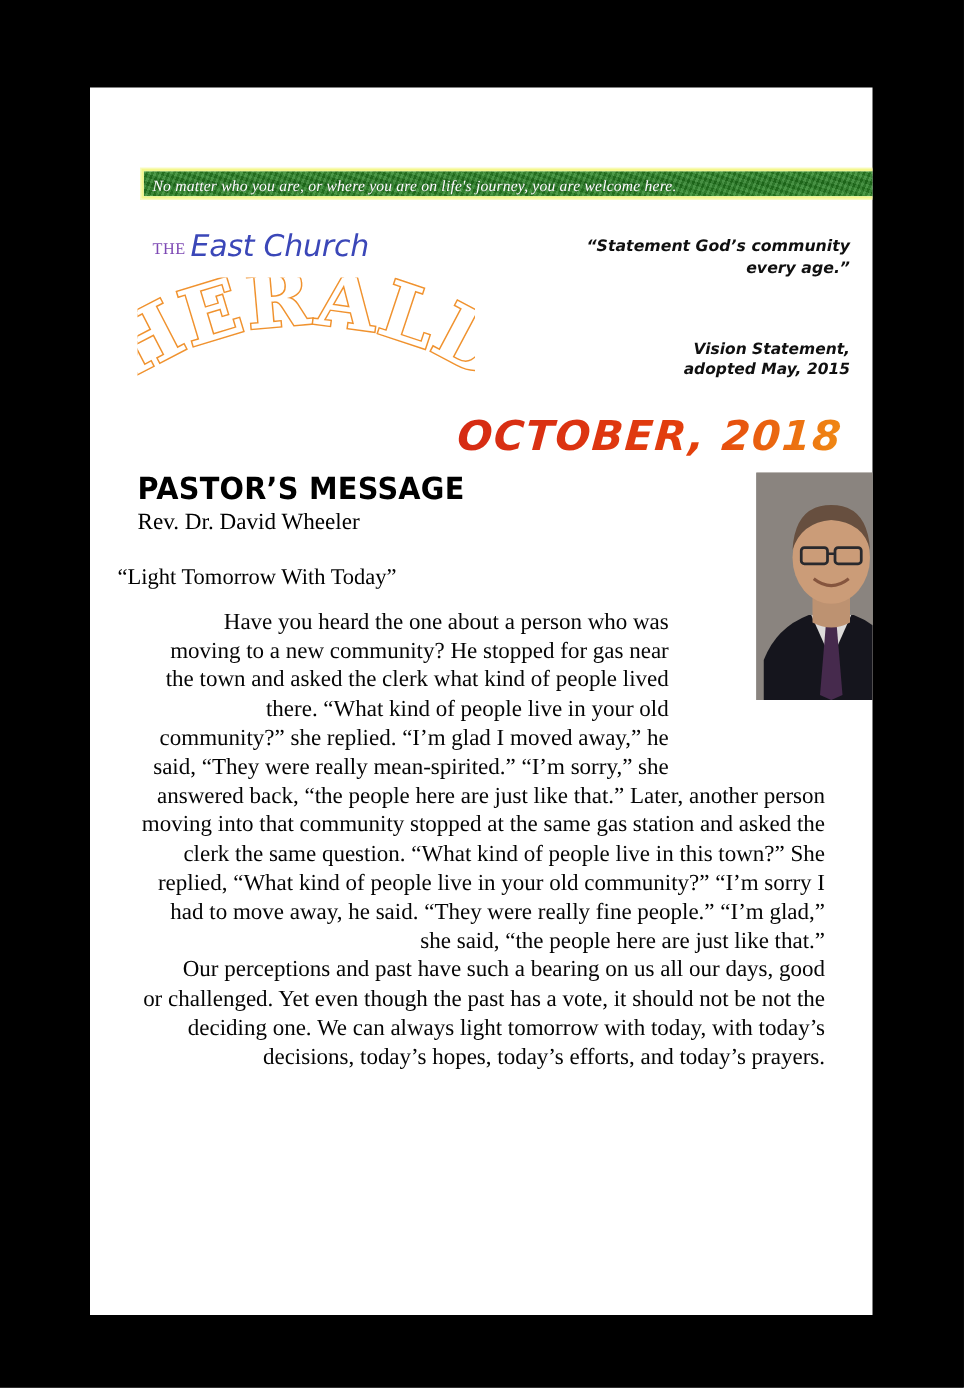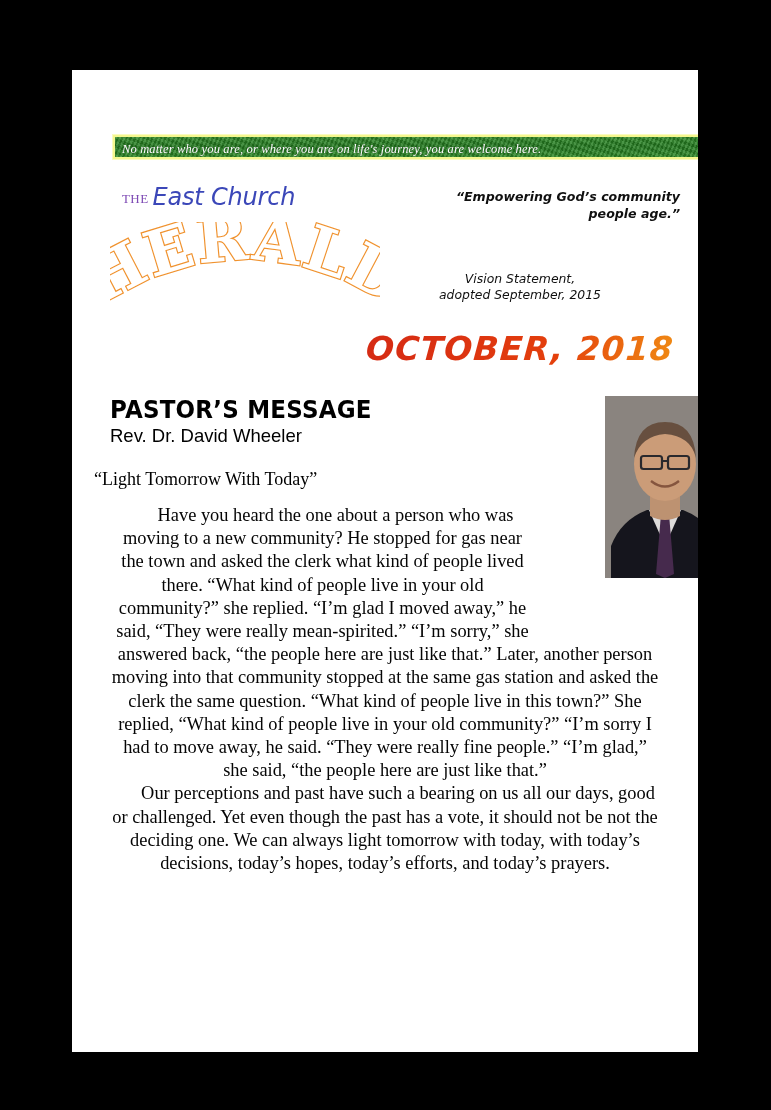--- a/index.html
+++ b/index.html
@@ -115,23 +115,23 @@
     font-style: italic;
     font-size: 12.6px;
     line-height: 16.5px;
     color: #101010;
   }
   #vision-attribution {
     position: absolute;
     left: 288px;
     top: 96px;
     width: 320px;
-    text-align: center;
-    font-family: "DejaVu Sans", sans-serif;
-    font-weight: normal;
+    text-align: right;
+    font-family: "DejaVu Sans", sans-serif;
+    font-weight: bold;
     font-style: italic;
     font-size: 12.4px;
     line-height: 15.5px;
     color: #101010;
   }
 
   
   #issue-date {
     position: absolute;
     right: 24px;
@@ -146,35 +146,35 @@
     background-clip: text;
     color: transparent;
     white-space: nowrap;
     transform: skewX(-4deg);
   }
 
   
   #article {
     position: absolute;
     left: 38px;
-    top: 326px;
+    top: 308px;
     width: 550px;
   }
   #pastor-message-heading {
     font-family: "DejaVu Sans", sans-serif;
     font-weight: bold;
     font-size: 23px;
     letter-spacing: 0.2px;
     color: #000000;
     line-height: 26px;
     transform: scaleY(1.06);
     transform-origin: left top;
   }
   #pastor-byline {
-    font-family: Liberation Sans, sans-serif;
+    font-family: Liberation Serif, serif;
     font-size: 18.5px;
     color: #000000;
     margin-top: 3px;
     line-height: 22px;
   }
 
   #pastor-photo {
     position: absolute;
     left: 495px;
     top: 0px;
@@ -193,21 +193,21 @@
     margin-left: -16px;
     width: 420px;
     color: #000000;
   }
 
   .article-para {
     font-family: "Liberation Serif", serif;
     font-size: 18.4px;
     line-height: 23.2px;
     color: #050505;
-    text-align: center;
+    text-align: right;
     margin: 0;
     hyphens: none;
   }
   .article-para .indent { display: inline-block; width: 26px; }
 
   
   #para-wrap { margin-top: 14px; }
   #photo-float {
     float: right;
     width: 125px;
@@ -236,27 +236,27 @@
           <defs>
             <path id="arcpath" d="M 10,72 Q 135,4 260,72" fill="none"></path>
           </defs>
           <text font-family="DejaVu Serif, serif" font-size="62" font-weight="bold" fill="#ffffff" stroke="#f0922e" stroke-width="2.4" letter-spacing="1" paint-order="stroke">
             <textPath href="#arcpath" startOffset="50%" text-anchor="middle">HERALD</textPath>
           </text>
         </svg>
       </div>
 
       <div id="vision-block">
-        <div>“Empowering God’s community</div>
-        <div>people age.”</div>
+        <div>“Statement God’s community</div>
+        <div>every age.”</div>
       </div>
 
       <div id="vision-attribution">
         <div>Vision Statement,</div>
-        <div>adopted September, 2015</div>
+        <div>adopted May, 2015</div>
       </div>
     </div>
 
     <div id="issue-date">OCTOBER,  2018</div>
 
     <div id="article">
 
       <div id="pastor-photo">
         <svg width="120" height="182" viewBox="0 0 120 182" aria-hidden="true">
           <rect x="0" y="0" width="120" height="182" fill="#8e8882"></rect>

